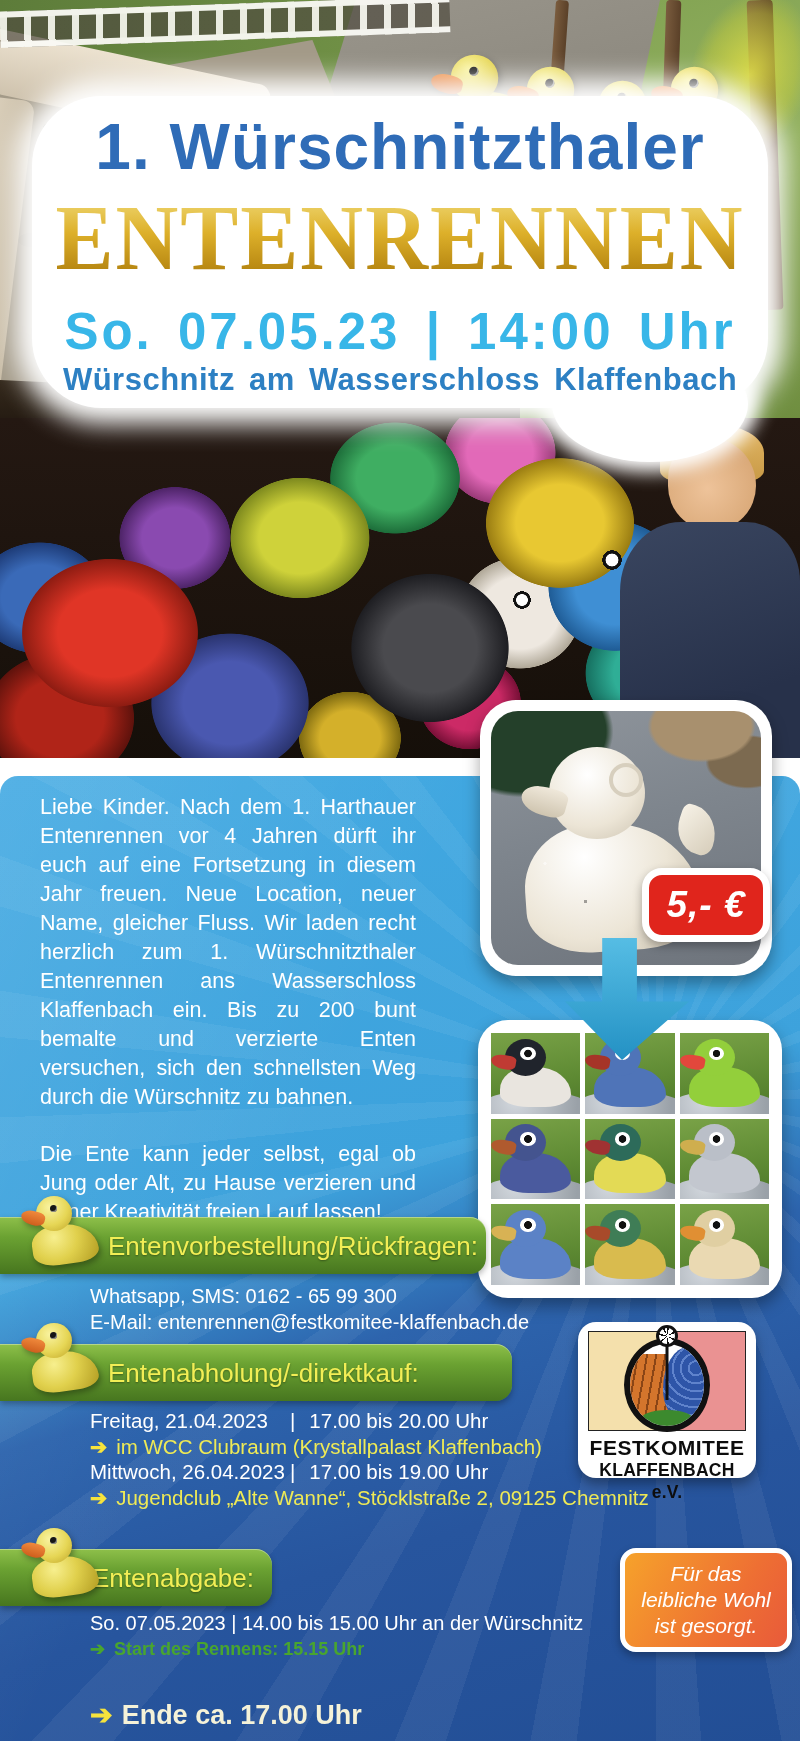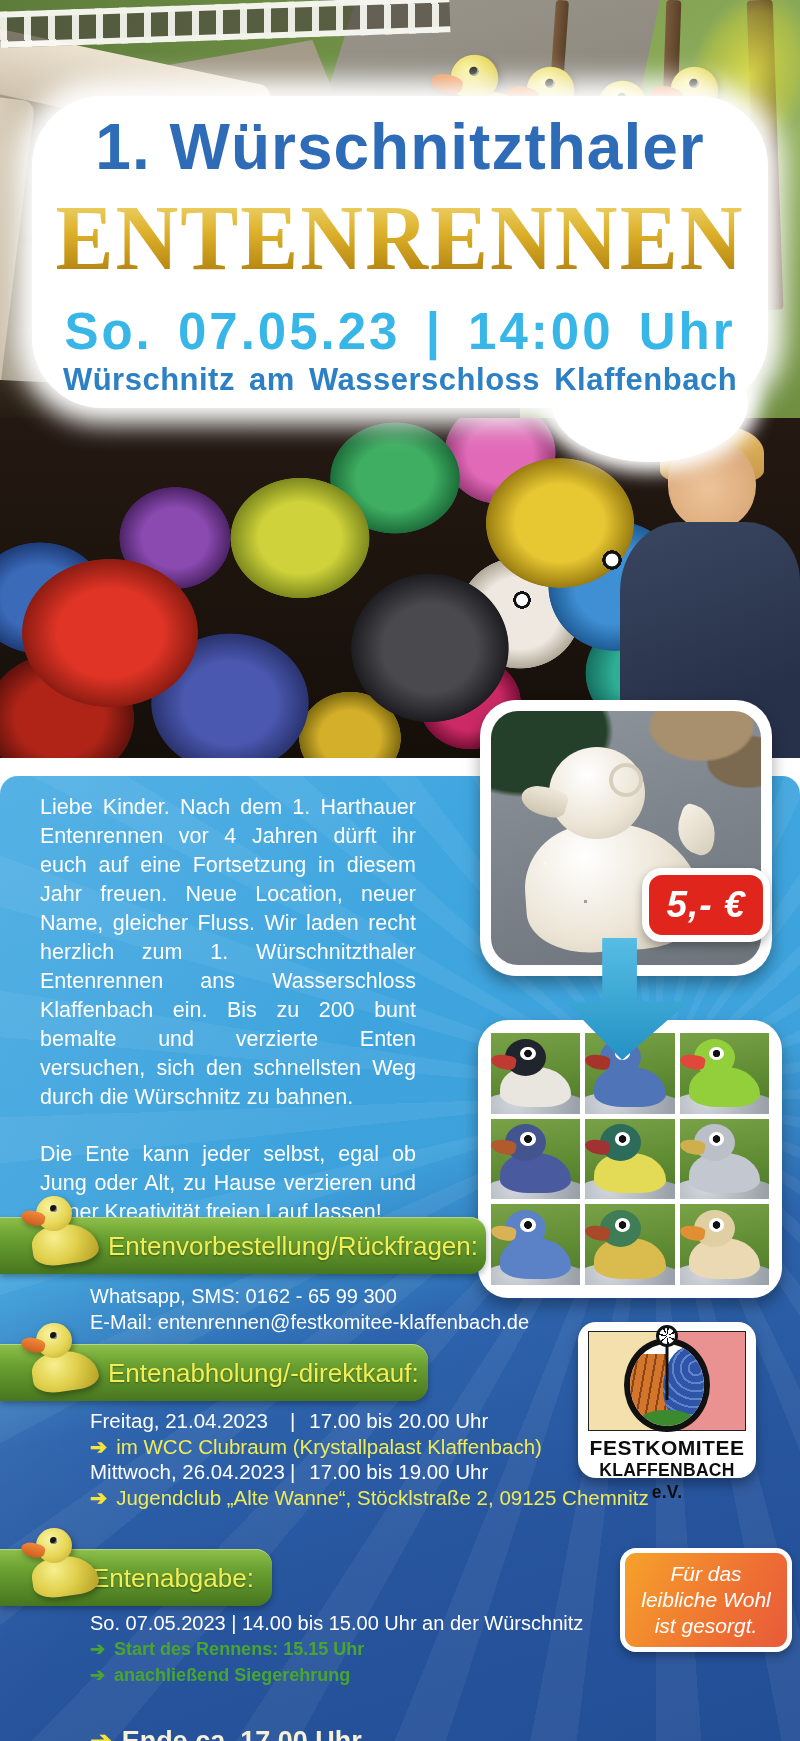--- a/index.html
+++ b/index.html
@@ -183,21 +183,21 @@
   .g8{--b:#d9bb4e;--h:#3f7d56;--k:#a84a2a;}
   .g9{--b:#ead9b2;--h:#e0cfa2;--k:#e08f33;}
 
   
   .banner{position:absolute;left:0;height:57px;border-radius:0 16px 16px 0;z-index:3;
           background:linear-gradient(#8ec04a 0%,#6ba232 35%,#47761f 100%);
           box-shadow:0 3px 6px rgba(0,0,0,.3),inset 0 1px 0 rgba(255,255,255,.35);}
   .banner .bl{position:absolute;left:108px;top:50%;transform:translateY(-50%);font-size:26px;color:#f2ee55;
               text-shadow:0 1px 2px rgba(0,0,0,.35);white-space:nowrap;}
   .banner1{top:1217px;width:486px;}
-  .banner2{top:1344px;width:428px;text-align:right;}
+  .banner2{top:1344px;width:512px;text-align:right;}
   .banner3{top:1549px;width:272px;}
   .banner3 .bl{left:92px;}
   .bduck1{left:28px;top:1196px;z-index:4;}
   .bduck2{left:28px;top:1323px;z-index:4;}
   .bduck3{left:28px;top:1528px;z-index:4;}
 
   
   .infoblock{position:absolute;color:#fff;z-index:3;}
   .contact{left:90px;top:1283px;font-size:20px;line-height:26px;}
   .schedule{left:90px;top:1408px;font-size:20.5px;line-height:25.5px;}
@@ -436,23 +436,20 @@
       <i class="b"></i>
       <i class="h"></i>
       <i class="k"></i>
       <i class="e"></i>
     </div>
   <div class="infoblock handover">
     <div>So. 07.05.2023  | 14.00 bis 15.00 Uhr an der Würschnitz</div>
     <div class="nrow green-note">
       <span class="arrow">➔</span><span>Start des Rennens: 15.15 Uhr</span>
     </div>
-    <div class="nrow green-note">
-      <span class="arrow">➔</span><span>anachließend Siegerehrung</span>
-    </div>
     <div class="nrow cream-note">
       <span class="arrow">➔</span><span>Ende ca. 17.00 Uhr</span>
     </div>
   </div>
 
   <div class="logo-card">
     <div class="logo-flag">
       <div class="flag-l"></div>
       <div class="flag-r"></div>
       <div class="oval">

